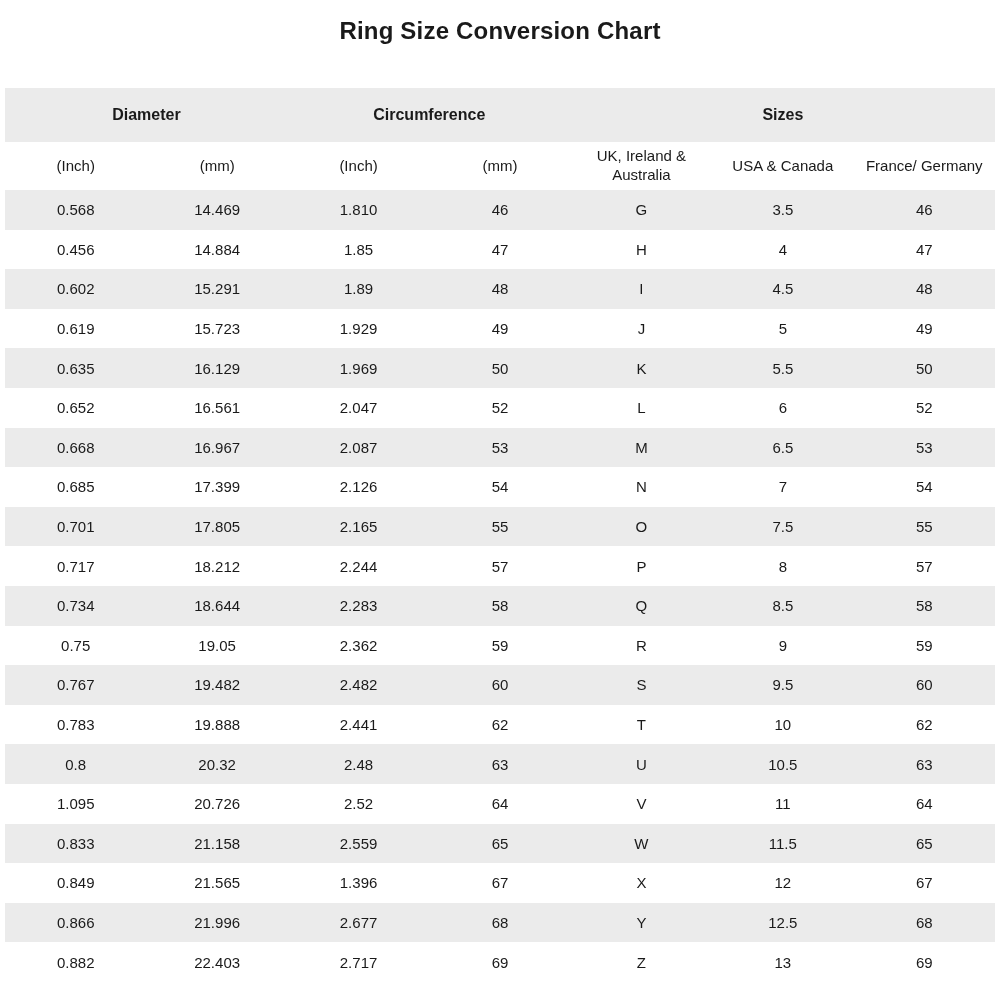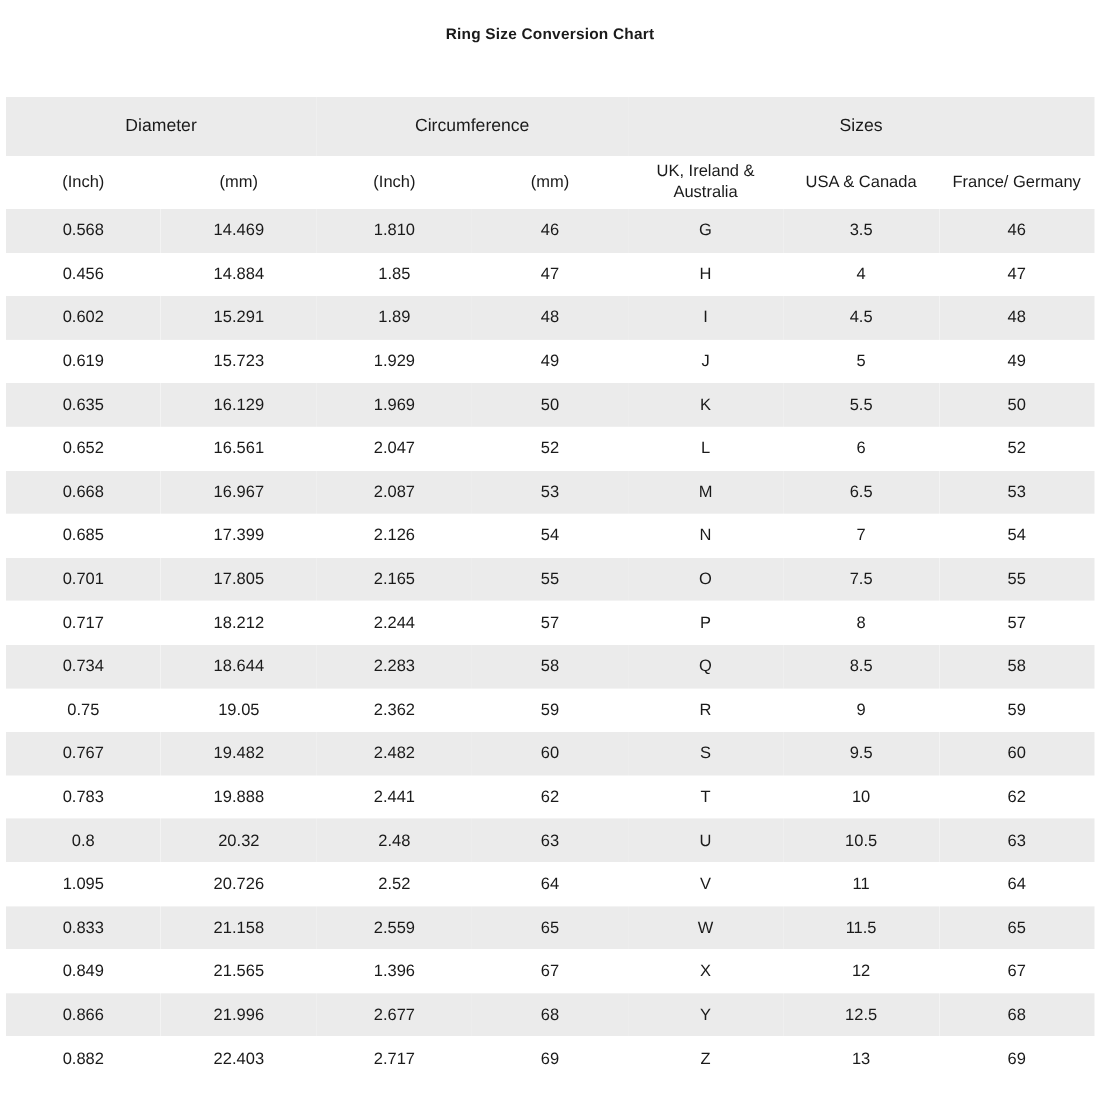--- a/index.html
+++ b/index.html
@@ -11,21 +11,21 @@
   }
   body {
     width: 1000px;
     height: 1000px;
     overflow: hidden;
   }
   .page-title {
     margin: 0;
     padding-top: 20px;
     text-align: center;
-    font-size: 14px;
+    font-size: 24px;
     line-height: 21px;
     font-weight: 700;
     letter-spacing: 0.2px;
   }
   .table-wrap {
     margin: 47px 5px 0 5px;
   }
   table.conversion-table {
     width: 100%;
     border-collapse: collapse;
@@ -35,21 +35,21 @@
   table.conversion-table td {
     text-align: center;
     vertical-align: middle;
     padding: 0 4px;
     overflow: hidden;
   }
   tr.group-row th {
     background: #ebebeb;
     height: 54px;
     font-size: 16px;
-    font-weight: 400;
+    font-weight: 700;
   }
   tr.sub-row th {
     background: #ffffff;
     height: 48px;
     font-size: 15px;
     font-weight: 400;
     line-height: 1.25;
   }
   tbody td {
     height: 39.6px;

